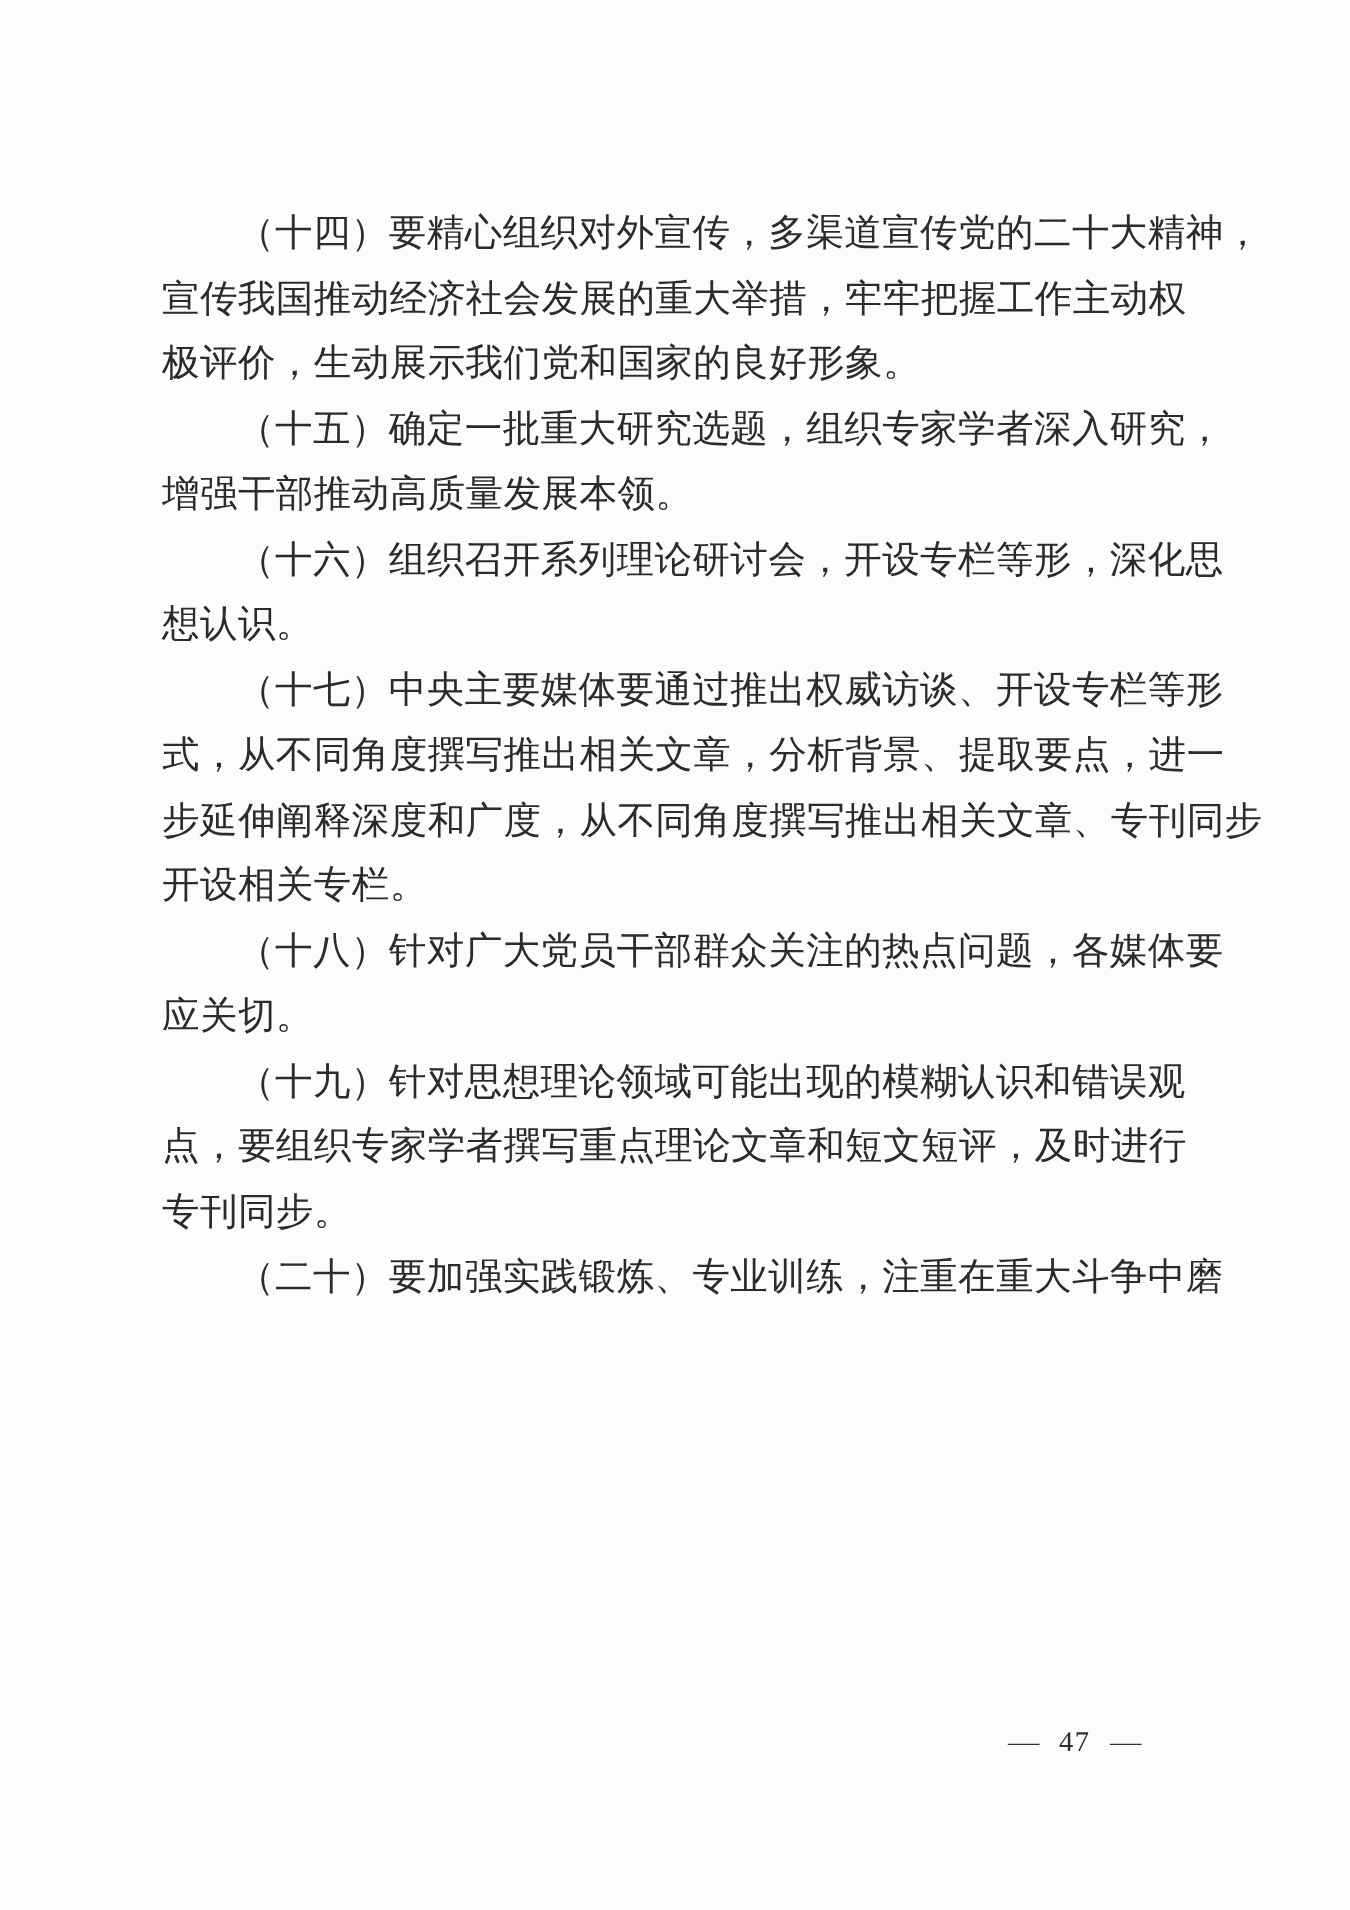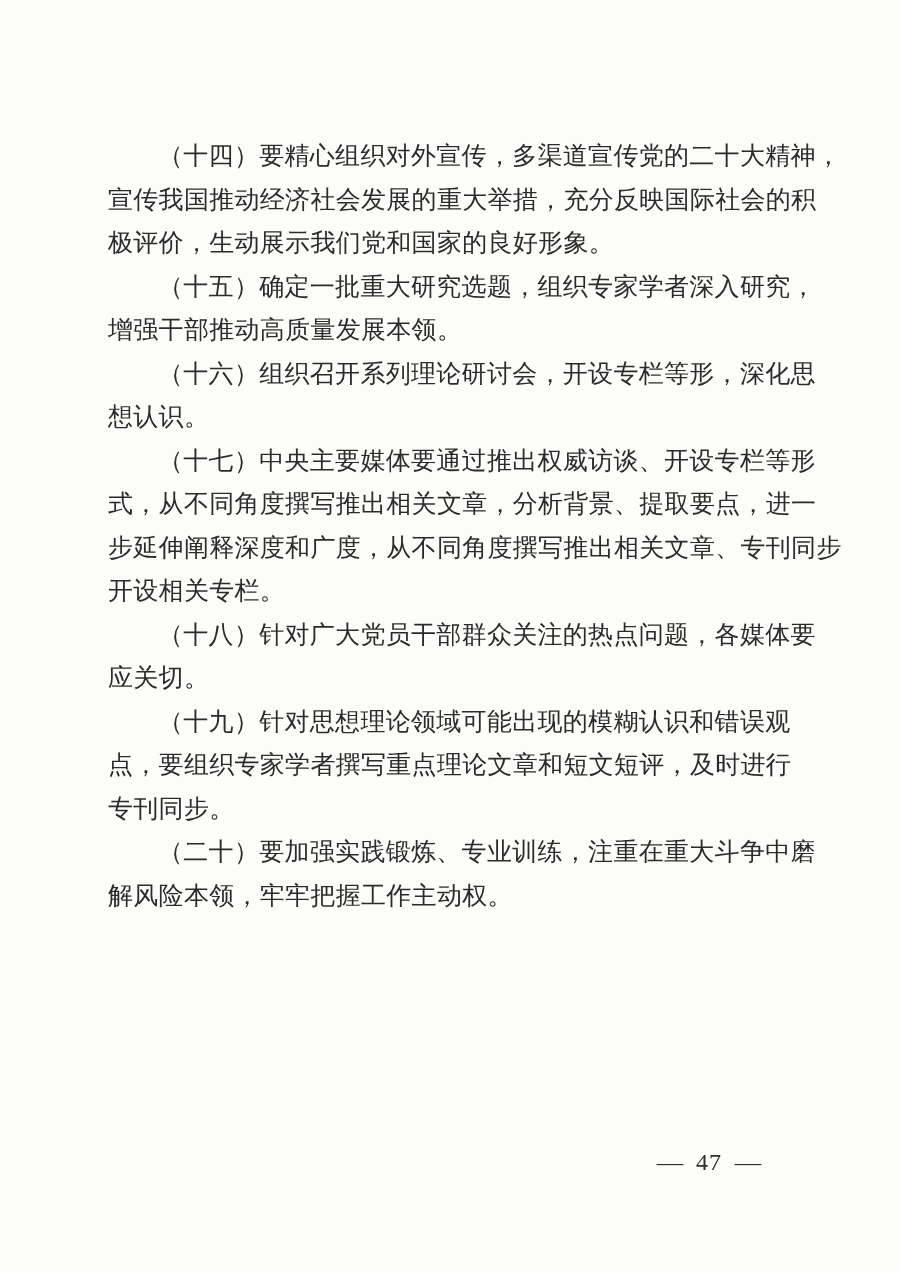--- a/index.html
+++ b/index.html
@@ -35,21 +35,21 @@
     display: block;
     white-space: nowrap;
   }
   .line.first {
     text-indent: 2em;
   }
   .footer {
     position: absolute;
     top: 1148px;
     right: 140px;
-    font-size: 24px;
+    font-size: 19px;
     line-height: 28px;
     color: #2e2e2e;
     white-space: nowrap;
   }
   .footer .dash {
     display: inline-block;
     transform: scaleX(1.1);
   }
   .footer .page-num {
     display: inline-block;
@@ -59,21 +59,21 @@
 </style>
 </head>
 <body>
 
 <main class="page">
 
   <section class="text-block">
 
     <p class="para">
       <span class="line first">（十四）要精心组织对外宣传，多渠道宣传党的二十大精神，</span>
-      <span class="line">宣传我国推动经济社会发展的重大举措，充分反映国际社会的积</span>
+      <span class="line">宣传我国推动经济社会发展的重大举措，牢牢把握工作主动权</span>
       <span class="line">极评价，生动展示我们党和国家的良好形象。</span>
     </p>
 
     <p class="para">
       <span class="line first">（十五）确定一批重大研究选题，组织专家学者深入研究，</span>
       <span class="line">增强干部推动高质量发展本领。</span>
     </p>
 
     <p class="para">
       <span class="line first">（十六）组织召开系列理论研讨会，开设专栏等形，深化思</span>
@@ -93,21 +93,20 @@
     </p>
 
     <p class="para">
       <span class="line first">（十九）针对思想理论领域可能出现的模糊认识和错误观</span>
       <span class="line">点，要组织专家学者撰写重点理论文章和短文短评，及时进行</span>
       <span class="line">专刊同步。</span>
     </p>
 
     <p class="para">
       <span class="line first">（二十）要加强实践锻炼、专业训练，注重在重大斗争中磨</span>
-      <span class="line">解风险本领，牢牢把握工作主动权。</span>
     </p>
 
   </section>
 
   <div class="footer">
     <span class="dash">—</span><span class="page-num">47</span><span class="dash">—</span>
   </div>
 
 </main>
 

